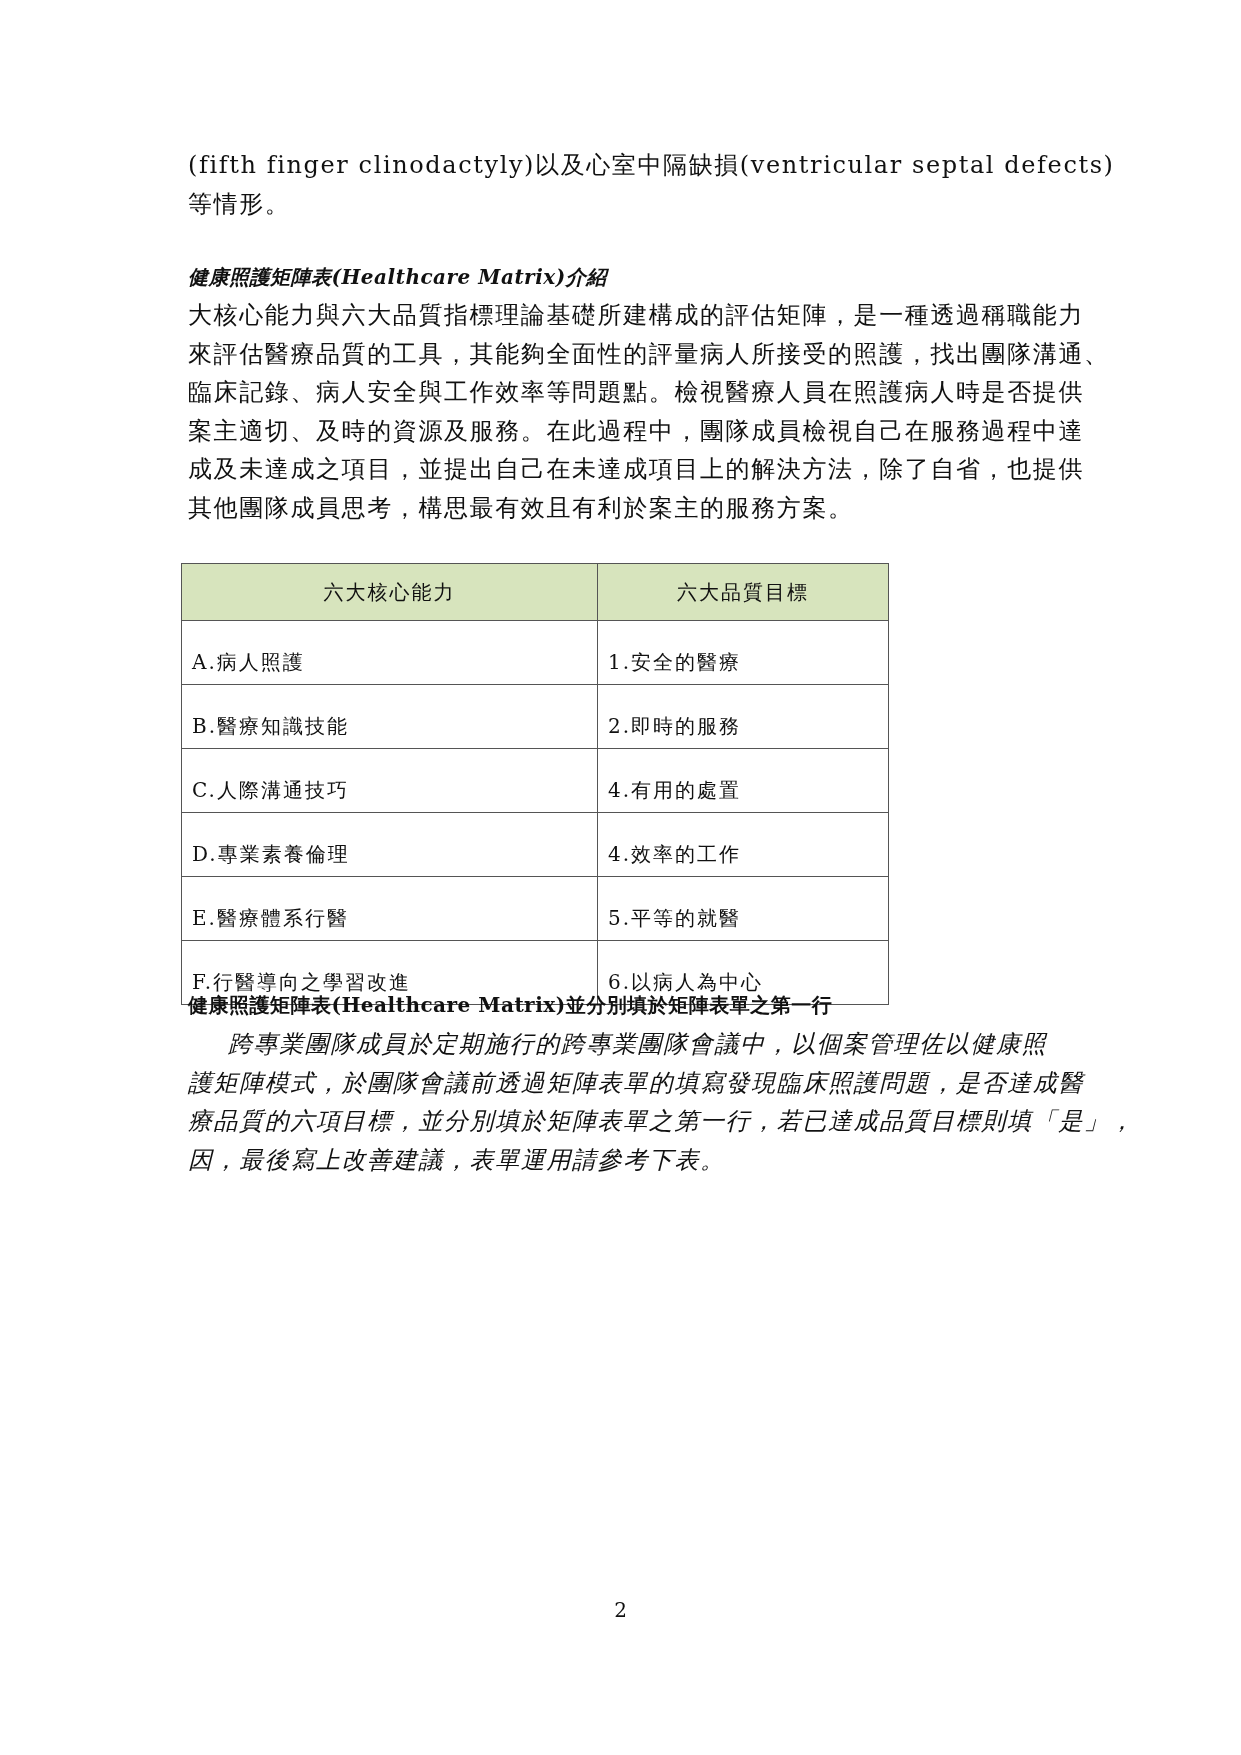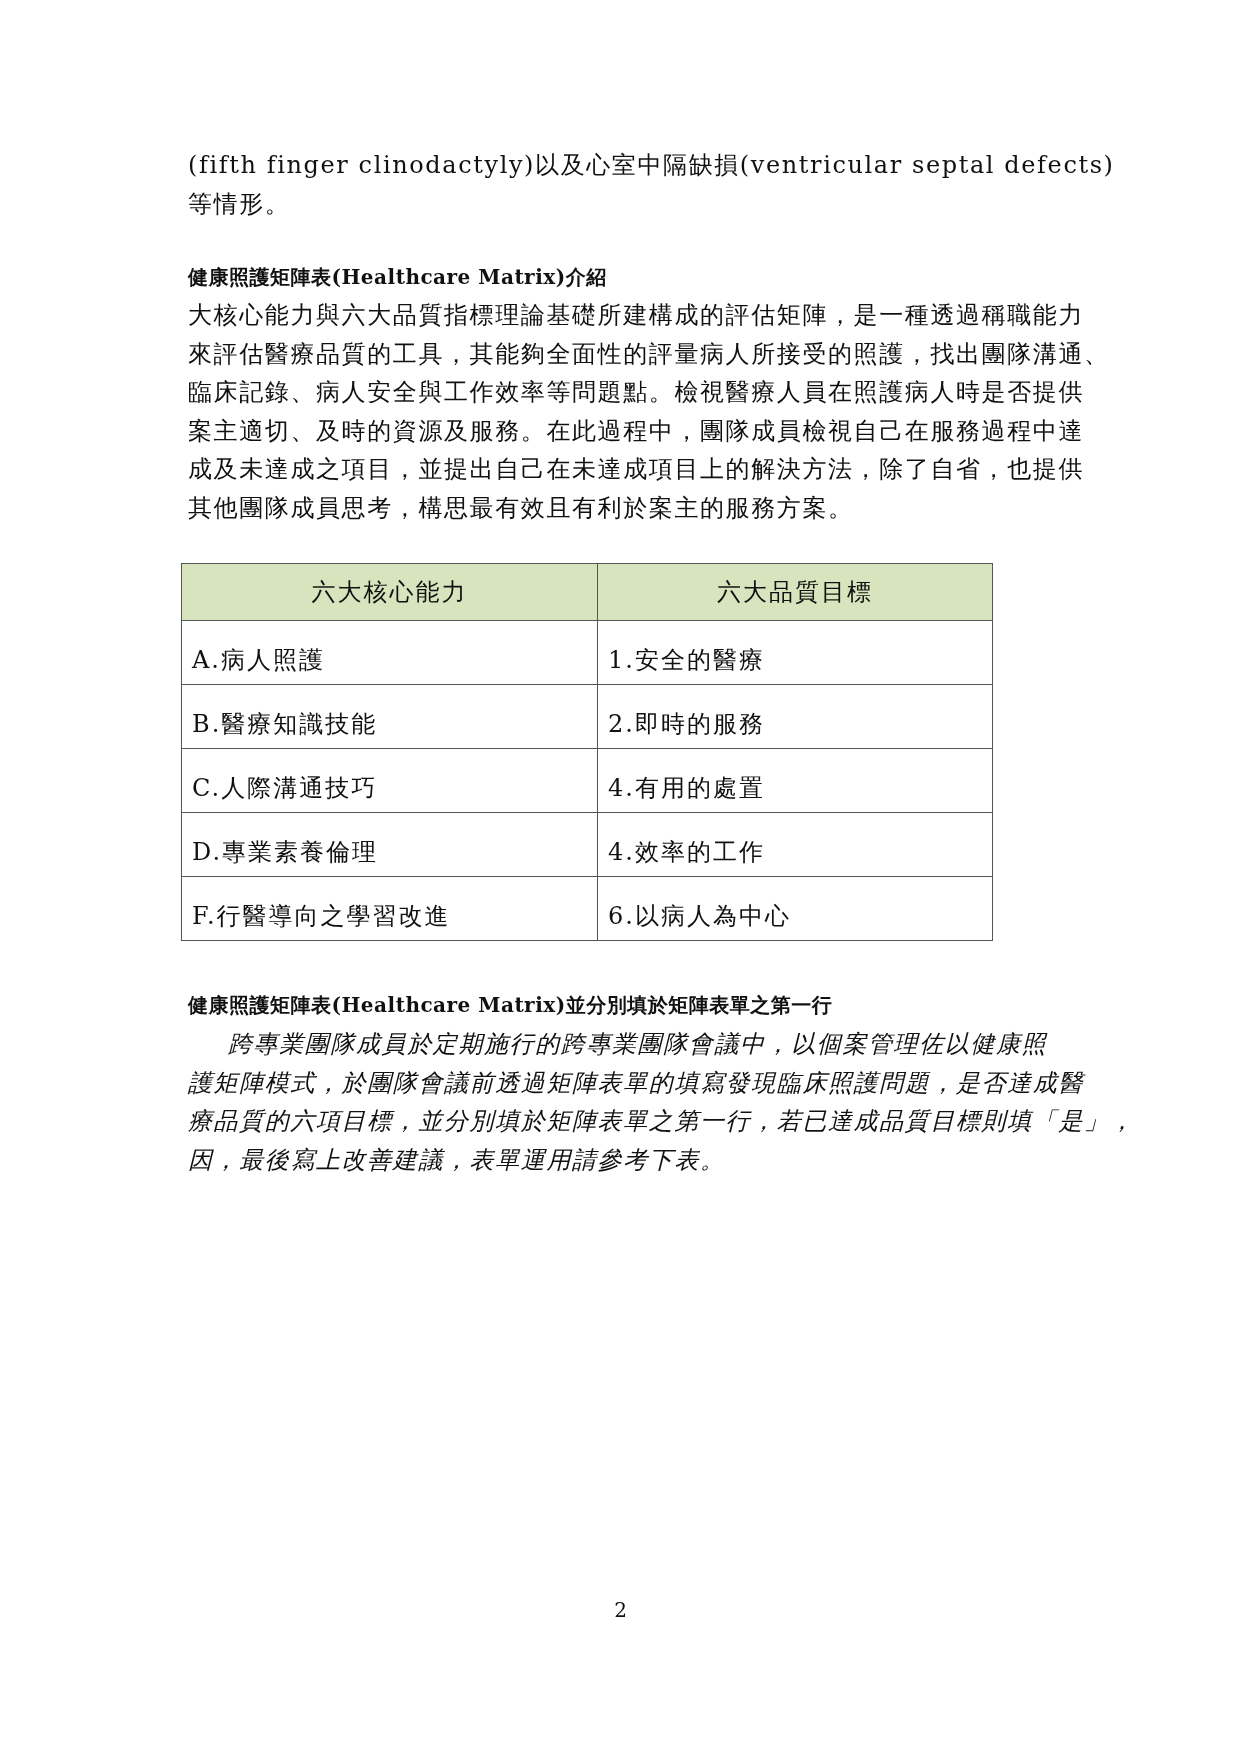--- a/index.html
+++ b/index.html
@@ -16,23 +16,23 @@
     }
     .line { display: block; white-space: nowrap; }
     .heading {
       position: absolute; left: 188px;
       font-size: 20px; font-weight: bold; line-height: 30px; letter-spacing: 0.5px;
       white-space: nowrap;
     }
     .heading .normal { font-weight: bold; }
     .indent { padding-left: 40px; }
     table.matrix {
-      position: absolute; left: 181px; top: 563px; width: 812px;
+      position: absolute; left: 181px; top: 563px; width: 708px;
       border-collapse: collapse;
-      font-size: 24px; letter-spacing: 2px;
+      font-size: 20px; letter-spacing: 2px;
     }
     table.matrix th, table.matrix td {
       border: 1.5px solid #555555; height: 55px; padding: 0 10px;
       vertical-align: bottom; padding-bottom: 8px;
       font-weight: normal;
     }
     table.matrix th {
       background: #d7e4bd; text-align: center; height: 56px;
       vertical-align: middle; padding-bottom: 0;
     }
@@ -46,21 +46,21 @@
 </head>
 <body>
 
 <div class="page">
 
   <div class="text-block" style="top:146px;">
     <span class="line">(fifth finger clinodactyly)以及心室中隔缺損(ventricular septal defects)</span>
     <span class="line">等情形。</span>
   </div>
 
-  <div class="heading" style="top:262px;">健康照護矩陣表(Healthcare Matrix)介紹</div>
+  <div class="heading" style="top:262px;font-style:italic;">健康照護矩陣表(Healthcare Matrix)介紹</div>
 
   <div class="text-block" style="top:296px;">
     <span class="line">大核心能力與六大品質指標理論基礎所建構成的評估矩陣，是一種透過稱職能力</span>
     <span class="line">來評估醫療品質的工具，其能夠全面性的評量病人所接受的照護，找出團隊溝通、</span>
     <span class="line">臨床記錄、病人安全與工作效率等問題點。檢視醫療人員在照護病人時是否提供</span>
     <span class="line">案主適切、及時的資源及服務。在此過程中，團隊成員檢視自己在服務過程中達</span>
     <span class="line">成及未達成之項目，並提出自己在未達成項目上的解決方法，除了自省，也提供</span>
     <span class="line">其他團隊成員思考，構思最有效且有利於案主的服務方案。</span>
   </div>
 
@@ -82,20 +82,24 @@
       </tr>
       <tr>
         <td>C.人際溝通技巧</td>
         <td>4.有用的處置</td>
       </tr>
       <tr>
         <td>D.專業素養倫理</td>
         <td>4.效率的工作</td>
       </tr>
       <tr>
+        <td>E.醫療體系行醫</td>
+        <td>5.平等的就醫</td>
+      </tr>
+      <tr>
         <td>F.行醫導向之學習改進</td>
         <td>6.以病人為中心</td>
       </tr>
     </tbody>
   </table>
 
   <div class="heading" style="top:990px;">
     <span>健康照護矩陣表</span><span class="normal">(Healthcare Matrix)</span><span>並分別填於矩陣表單之第一行</span>
   </div>
 

